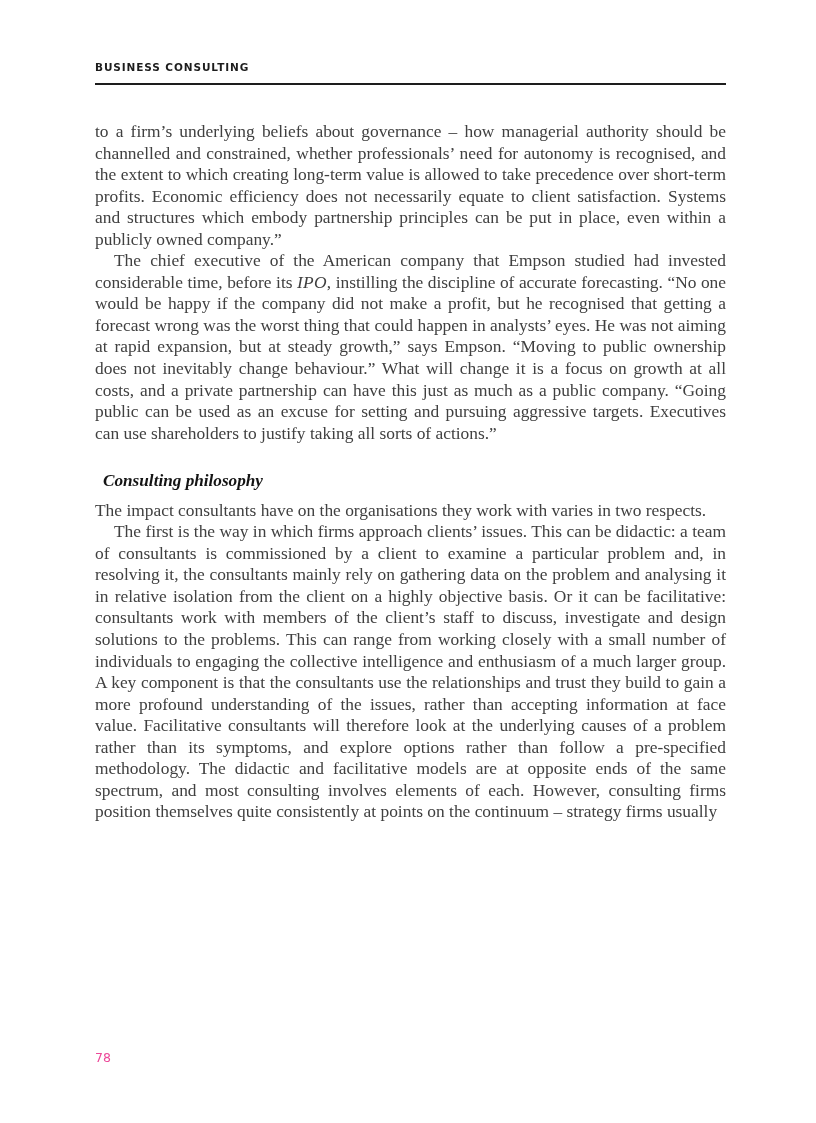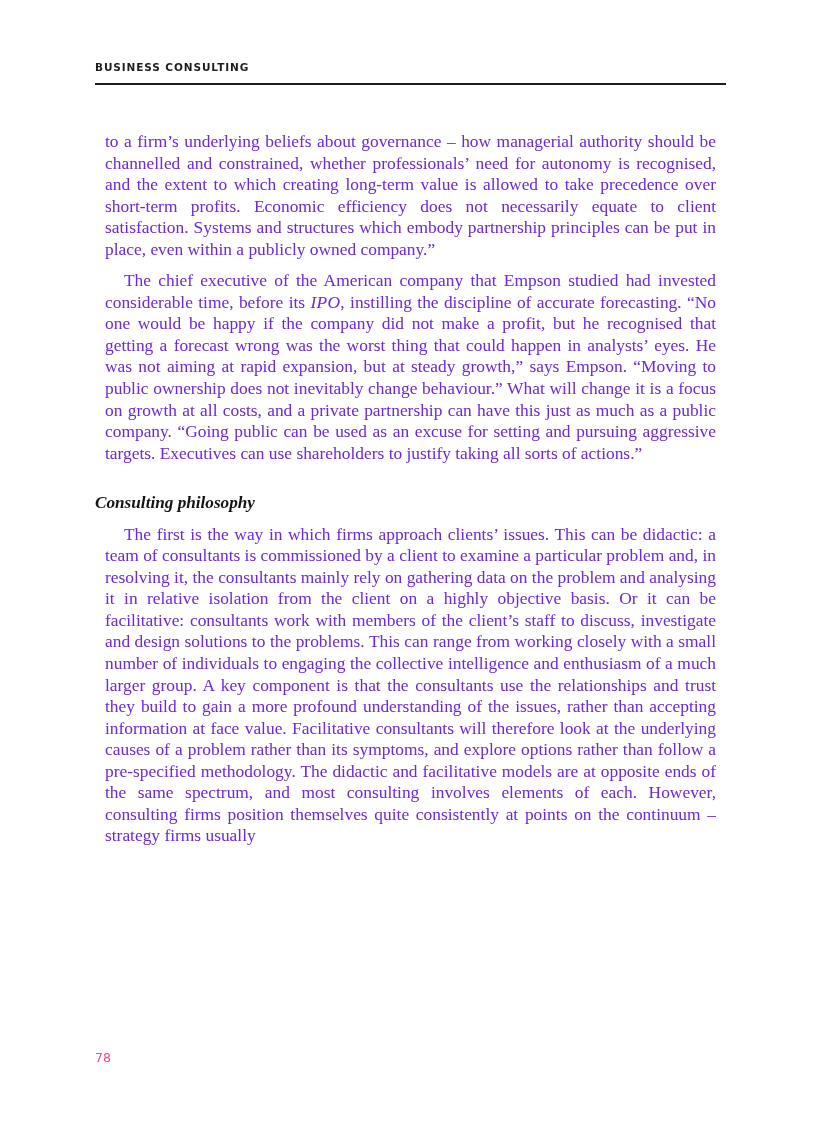--- a/index.html
+++ b/index.html
@@ -44,45 +44,45 @@
   }
 
   
   .text-column {
     position: absolute;
     left: 95px;
     top: 121px;
     width: 631px;
   }
   p.para {
-    margin: 10px;
+    margin: 0;
     font-size: 17.4px;
     line-height: 21.55px;
     text-align: justify;
     text-justify: inter-word;
     hyphens: none;
     -webkit-hyphens: none;
-    color: #6d28d9;
+    color: #404040;
   }
   p.para.indent {
     text-indent: 19px;
   }
   p.para.flush {
     text-indent: 0;
   }
   .smallcaps {
     font-variant: small-caps;
     font-size: 1em;
     letter-spacing: 0.3px;
     font-style: italic;
   }
 
   
   h2.subhead {
-    margin: 0;
+    margin: 8px;
     font-size: 17.2px;
     line-height: 21.55px;
     font-weight: bold;
     font-style: italic;
     color: #141414;
   }
   .subhead-gap-before { height: 18px; }
 
   
   .folio {
@@ -110,20 +110,21 @@
   <div class="text-column">
 
     <p class="para flush">to a firm’s underlying beliefs about governance – how managerial authority should be channelled and constrained, whether professionals’ need for autonomy is recognised, and the extent to which creating long-term value is allowed to take precedence over short-term profits. Economic efficiency does not necessarily equate to client satisfaction. Systems and structures which embody partnership principles can be put in place, even within a publicly owned company.”</p>
 
     <p class="para indent"><span>The chief executive of the American company that Empson studied had invested considerable time, before its </span><span class="smallcaps">IPO</span><span>, instilling the discipline of accurate forecasting. “No one would be happy if the company did not make a profit, but he recognised that getting a forecast wrong was the worst thing that could happen in analysts’ eyes. He was not aiming at rapid expansion, but at steady growth,” says Empson. “Moving to public ownership does not inevitably change behaviour.” What will change it is a focus on growth at all costs, and a private partnership can have this just as much as a public company. “Going public can be used as an excuse for setting and pursuing aggressive targets. Executives can use shareholders to justify taking all sorts of actions.”</span></p>
 
     <div class="subhead-gap-before"></div>
 
     <h2 class="subhead">Consulting philosophy</h2>
 
+    <p class="para flush">The impact consultants have on the organisations they work with varies in two respects.</p>
 
     <p class="para indent">The first is the way in which firms approach clients’ issues. This can be didactic: a team of consultants is commissioned by a client to examine a particular problem and, in resolving it, the consultants mainly rely on gathering data on the problem and analysing it in relative isolation from the client on a highly objective basis. Or it can be facilitative: consultants work with members of the client’s staff to discuss, investigate and design solutions to the problems. This can range from working closely with a small number of individuals to engaging the collective intelligence and enthusiasm of a much larger group. A key component is that the consultants use the relationships and trust they build to gain a more profound understanding of the issues, rather than accepting information at face value. Facilitative consultants will therefore look at the underlying causes of a problem rather than its symptoms, and explore options rather than follow a pre-specified methodology. The didactic and facilitative models are at opposite ends of the same spectrum, and most consulting involves elements of each. However, consulting firms position themselves quite consistently at points on the continuum – strategy firms usually</p>
 
   </div>
 
   <div class="folio">
     <div class="folio-text">78</div>
   </div>
 
 </div>

